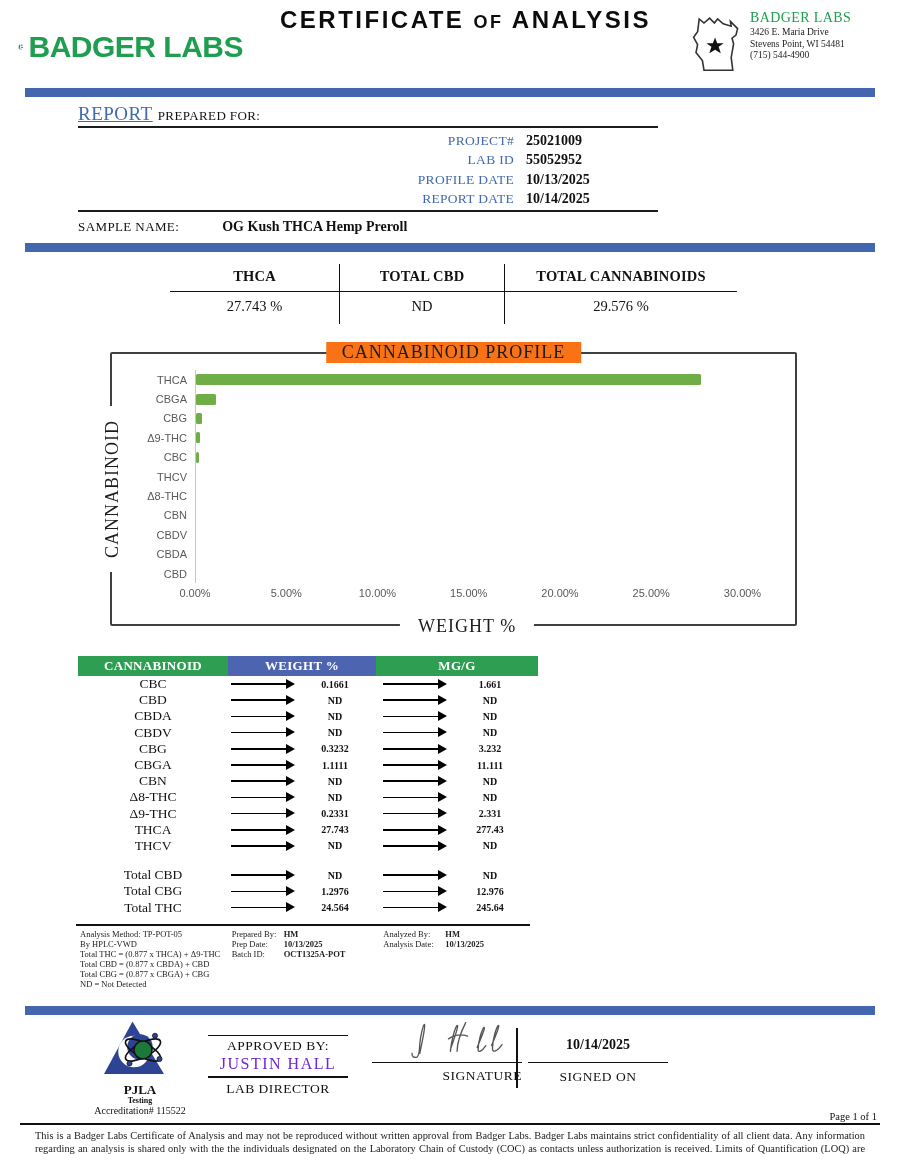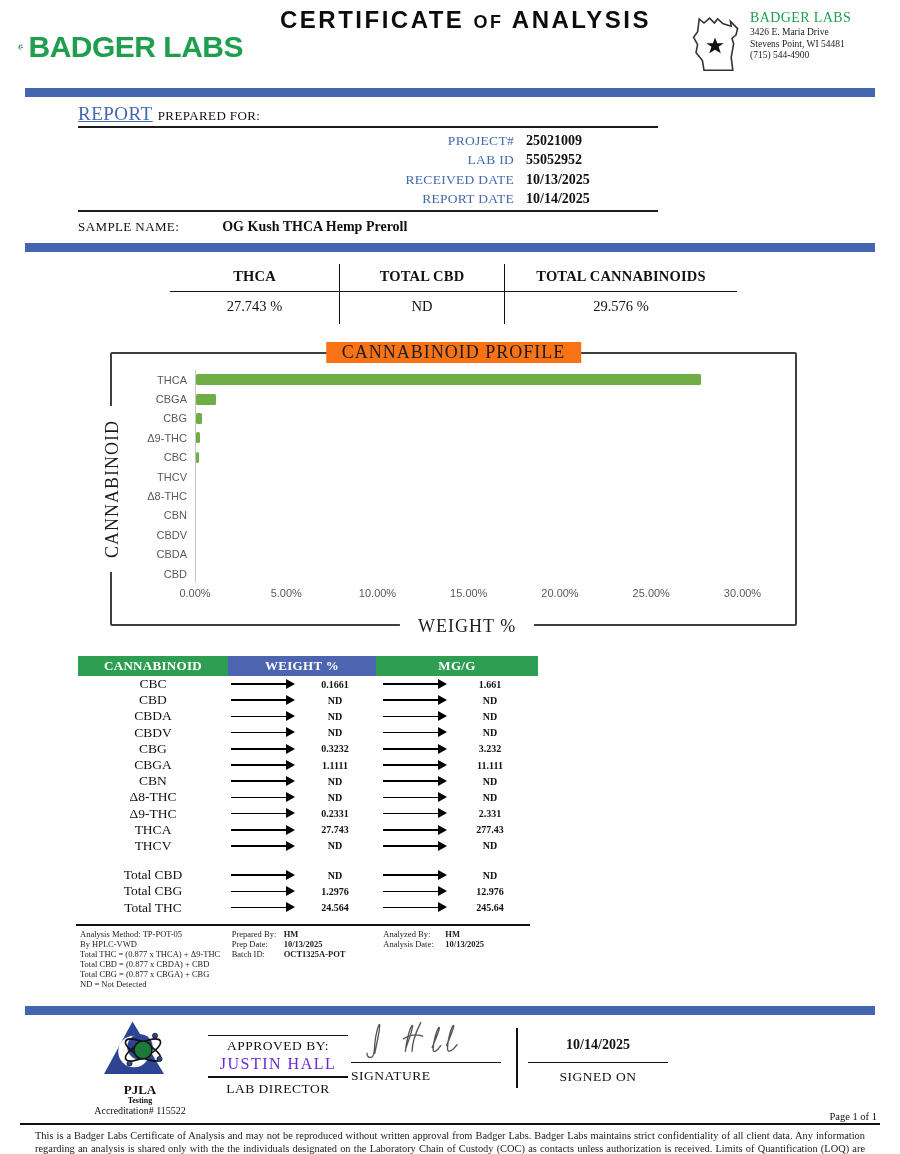--- a/index.html
+++ b/index.html
@@ -80,21 +80,21 @@
   .approval { position:relative; height:96px; }
   .pjla { position:absolute; left:82px; top:5px; width:116px; text-align:center; }
   .pjla svg { width:96px; height:60px; }
   .pjla-name { font-size:13px; font-weight:bold; line-height:12px; }
   .pjla-sub  { font-size:8px;  font-weight:bold; line-height:9px; }
   .pjla-acc  { font-size:10px; line-height:12px; }
   .approve { position:absolute; left:208px; top:20px; width:140px; text-align:center; }
   .app-label { border-top:1.5px solid #111; padding-top:2px; font-size:13.5px; letter-spacing:.5px; }
   .approver  { color:#6d28d9; font-size:16px; letter-spacing:1.5px; border-bottom:2px solid #111; padding:1px 0 3px; }
   .app-title { font-size:13.5px; padding-top:3px; letter-spacing:.5px;text-align:center; }
-  .sigblock { position:absolute; left:351px; top:0; width:150px; text-align:left; }
+  .sigblock { position:absolute; left:372px; top:0; width:150px; text-align:right; }
   .sigblock svg { width:126px; height:44px; }
   .sig-line { border-top:1.5px solid #111; margin-top:-1px; }
   .sig-label { font-size:13.5px; padding-top:5px; letter-spacing:.5px; }
   .vdiv { position:absolute; left:516px; top:13px; height:60px; border-left:2px solid #111; }
   .dateblock { position:absolute; left:528px; top:22px; width:140px; text-align:center; }
   .signed-date { font-weight:bold; font-size:14px; }
   .date-line { border-top:1.5px solid #111; margin-top:9px; }
   .signed-label { font-size:13.5px; padding-top:6px; letter-spacing:.5px; }
 
   
@@ -142,21 +142,21 @@
     <div class="fields" id="report-fields">
         <div class="field-row">
           <span class="f-label">PROJECT#</span>
           <span class="f-value">25021009</span>
         </div>
         <div class="field-row">
           <span class="f-label">LAB ID</span>
           <span class="f-value">55052952</span>
         </div>
         <div class="field-row">
-          <span class="f-label">RECEIVED DATE</span>
+          <span class="f-label">PROFILE DATE</span>
           <span class="f-value">10/13/2025</span>
         </div>
         <div class="field-row">
           <span class="f-label">REPORT DATE</span>
           <span class="f-value">10/14/2025</span>
         </div>
       </div>
     <div class="rule"></div>
     <div class="sample-row">
       <span class="sample-label">SAMPLE NAME:</span>

